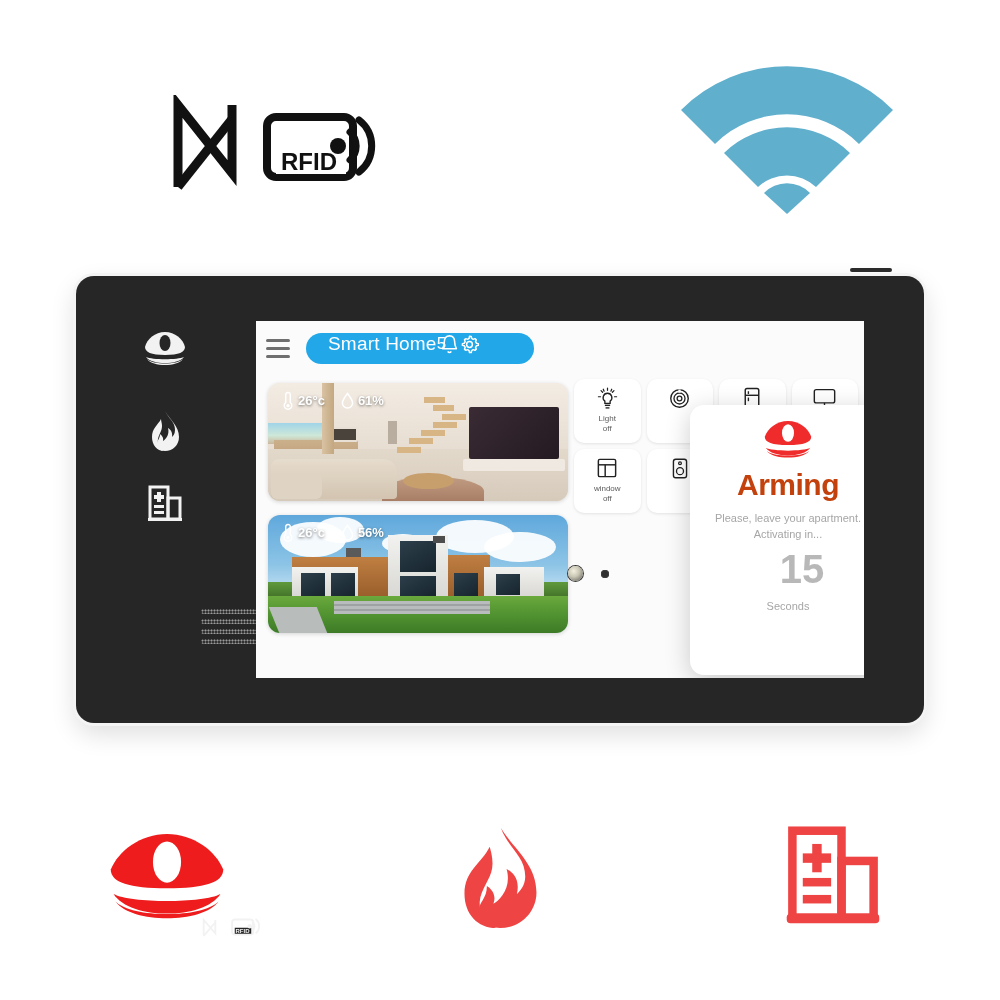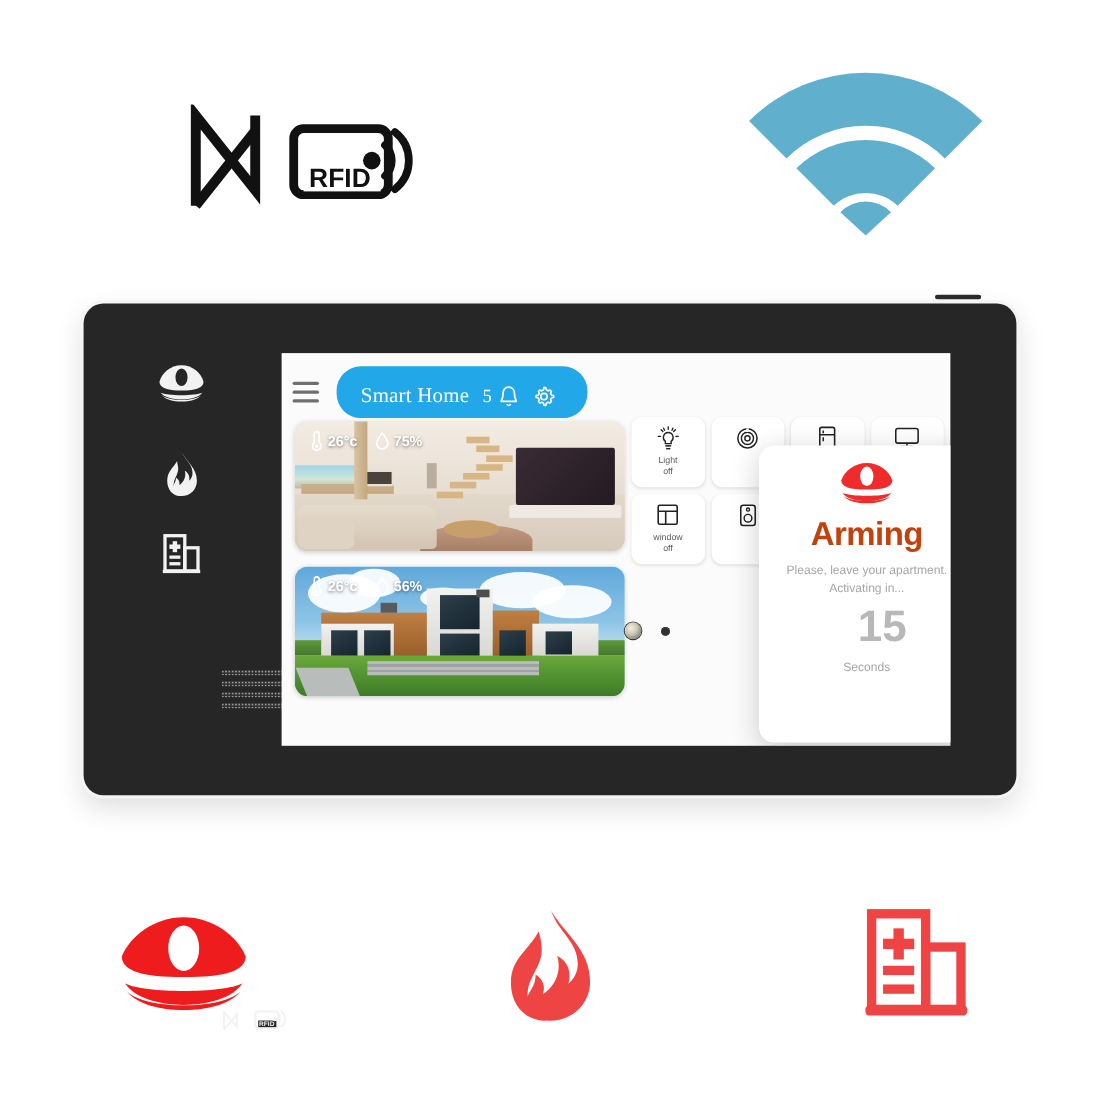--- a/index.html
+++ b/index.html
@@ -64,25 +64,24 @@
     width: 608px; height: 357px;
     background: #fbfbfb;
     overflow: hidden;
   }
 
   
   .hdr { position: absolute; left: 10px; top: 12px; display: flex; align-items: center; gap: 16px; }
   .burger { width: 24px; display: flex; flex-direction: column; gap: 5px; }
   .burger i { display: block; height: 3px; border-radius: 2px; background: #6f6f6f; }
   .pill {
-    display: flex; align-items: center; gap: 12px;
+    display: flex; align-items: center; gap: 0;
     background: #22a7e8; color: #fff;
-    border-radius: 22px; padding: 16px 16px 9px 22px;
+    border-radius: 22px; padding: 0 16px 9px 22px;
     min-width: 228px;
-    font-family: Liberation Serif, serif;
   }
   .pill-title { font-size: 19px; letter-spacing: .2px; }
   .pill-count { font-size: 17px; margin-right: -6px; }
   .pill .ic { display: flex; align-items: center; }
 
   
   .cards { position: absolute; left: 12px; top: 62px; width: 294px; }
   .card {
     position: relative; width: 300px; height: 118px;
     border-radius: 12px; overflow: hidden; margin-bottom: 14px;
@@ -307,21 +306,21 @@
               <svg viewBox="0 0 12 20" width="12" height="19">
                 <path d="M6 1.5 a2.4 2.4 0 0 1 2.4 2.4 V12 a4 4 0 1 1 -4.8 0 V3.9 A2.4 2.4 0 0 1 6 1.5Z" fill="none" stroke="#fff" stroke-width="1.5"></path>
                 <circle cx="6" cy="15.4" r="1.7" fill="#fff"></circle>
               </svg>
               <span>26°c</span>
             </span>
             <span class="badge">
               <svg viewBox="0 0 14 19" width="13" height="18">
                 <path d="M7 1.5 C10.5 6 12.5 8.6 12.5 11.6 A5.5 5.5 0 0 1 1.5 11.6 C1.5 8.6 3.5 6 7 1.5Z" fill="none" stroke="#fff" stroke-width="1.6"></path>
               </svg>
-              <span>75%</span>
+              <span>61%</span>
             </span>
           </div>
         </div>
 
         <div class="card">
           <div class="ph-house">
             <div class="cloud" style="left:4%;top:6%;width:22%;height:30%;"></div>
             <div class="cloud" style="left:16%;top:2%;width:16%;height:22%;"></div>
             <div class="cloud" style="left:56%;top:4%;width:26%;height:28%;"></div>
             <div class="cloud" style="left:72%;top:14%;width:24%;height:26%;"></div>

